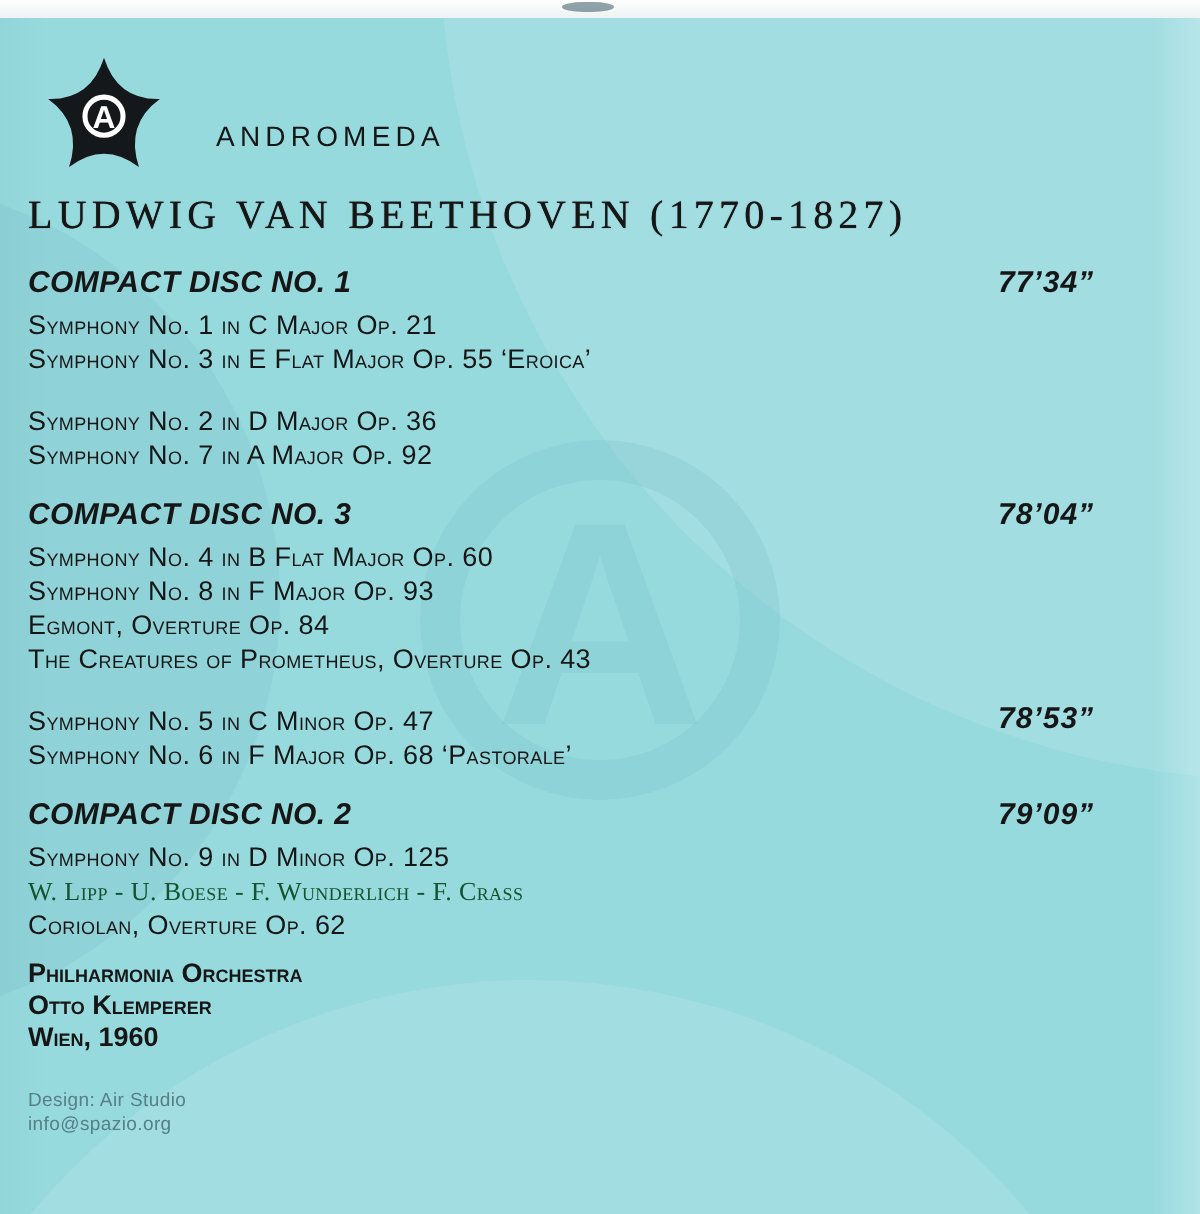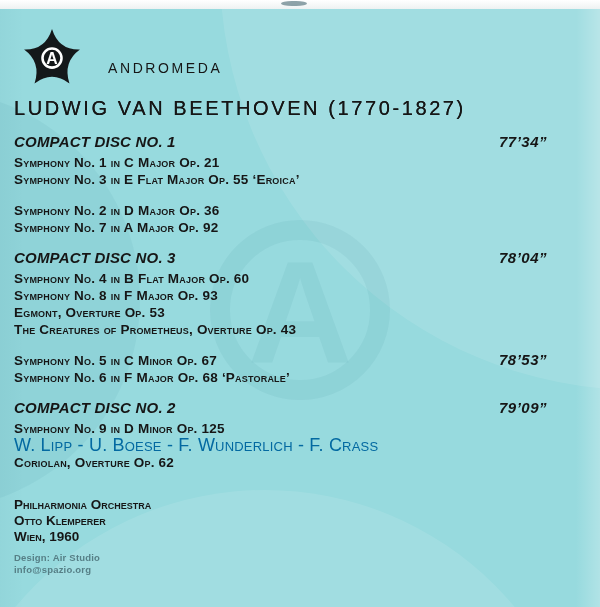--- a/index.html
+++ b/index.html
@@ -29,34 +29,34 @@
   }
 
   .content { position:absolute; top:9px; left:14px; right:20px; z-index:2; }
 
   .brand-row { display:flex; align-items:center; margin-top:18px; height:66px; }
   .logo { width:64px; height:66px; margin-left:6px; flex:0 0 auto; }
   .brand-name { margin-left:24px; margin-top:16px; font-size:14px; letter-spacing:2.6px; }
 
   .title {
     margin:4px 0 0 0; font-size:20px; font-weight:500; letter-spacing:2.6px;
-    text-shadow:0 0 .4px currentColor; white-space:nowrap;
+    text-shadow:0 0 .4px currentColor; white-space:nowrap;font-family:Liberation Serif, serif;
   }
 
   .disc { margin-top:14px; }
   .disc-header { position:relative; font-weight:bold; font-size:15px; letter-spacing:.2px; line-height:15px;font-style:italic; }
   .disc-duration { position:absolute; left:485px; top:0; letter-spacing:.5px; white-space:nowrap; }
   .tracks { margin-top:5px; }
-  .track { font-size:13.5px; font-weight:bold; font-variant:small-caps; line-height:17px; letter-spacing:.2px; white-space:nowrap; }
-  .track.regular { font-weight:normal; font-size:18px; color:#0369a1; }
+  .track { font-size:13.5px; font-weight:normal; font-variant:small-caps; line-height:17px; letter-spacing:.2px; white-space:nowrap; }
+  .track.regular { font-weight:normal; font-size:13px; color:#14532d;font-family:Liberation Serif, serif; }
 
-  .credits { margin-top:26px; }
+  .credits { margin-top:8px; }
   .credit-line { font-weight:bold; font-variant:small-caps; font-size:13.5px; line-height:16px; }
 
-  .design-credit { margin-top:7px; color:#567f86; font-size:9.5px; line-height:12px; letter-spacing:.2px;font-weight:bold; }
+  .design-credit { margin-top:18px; color:#567f86; font-size:9.5px; line-height:12px; letter-spacing:.2px; }
 </style>
 </head>
 <body>
 
 <div class="page">
 
   <svg class="wm" width="600" height="607" viewBox="0 0 600 607">
     <circle cx="640" cy="-30" r="420" fill="rgba(255,255,255,0.10)"></circle>
     <circle cx="265" cy="815" r="325" fill="rgba(255,255,255,0.10)"></circle>
     <circle cx="-70" cy="300" r="210" fill="rgba(0,90,110,0.05)"></circle>
@@ -102,31 +102,31 @@
   </section>
 
   <section class="disc">
     <div class="disc-header">
       <span class="disc-label">COMPACT DISC NO. 3</span>
       <span class="disc-duration">78’04”</span>
     </div>
     <div class="tracks">
             <div class="track">Symphony No. 4 in B Flat Major Op. 60</div>
             <div class="track">Symphony No. 8 in F Major Op. 93</div>
-            <div class="track">Egmont, Overture Op. 53</div>
+            <div class="track">Egmont, Overture Op. 84</div>
             <div class="track">The Creatures of Prometheus, Overture Op. 43</div>
           </div>
   </section>
 
   <section class="disc">
     <div class="disc-header">
       <span class="disc-duration">78’53”</span>
     </div>
     <div class="tracks">
-            <div class="track">Symphony No. 5 in C Minor Op. 67</div>
+            <div class="track">Symphony No. 5 in C Minor Op. 47</div>
             <div class="track">Symphony No. 6 in F Major Op. 68 ‘Pastorale’</div>
           </div>
   </section>
 
   <section class="disc">
     <div class="disc-header">
       <span class="disc-label">COMPACT DISC NO. 2</span>
       <span class="disc-duration">79’09”</span>
     </div>
     <div class="tracks">

